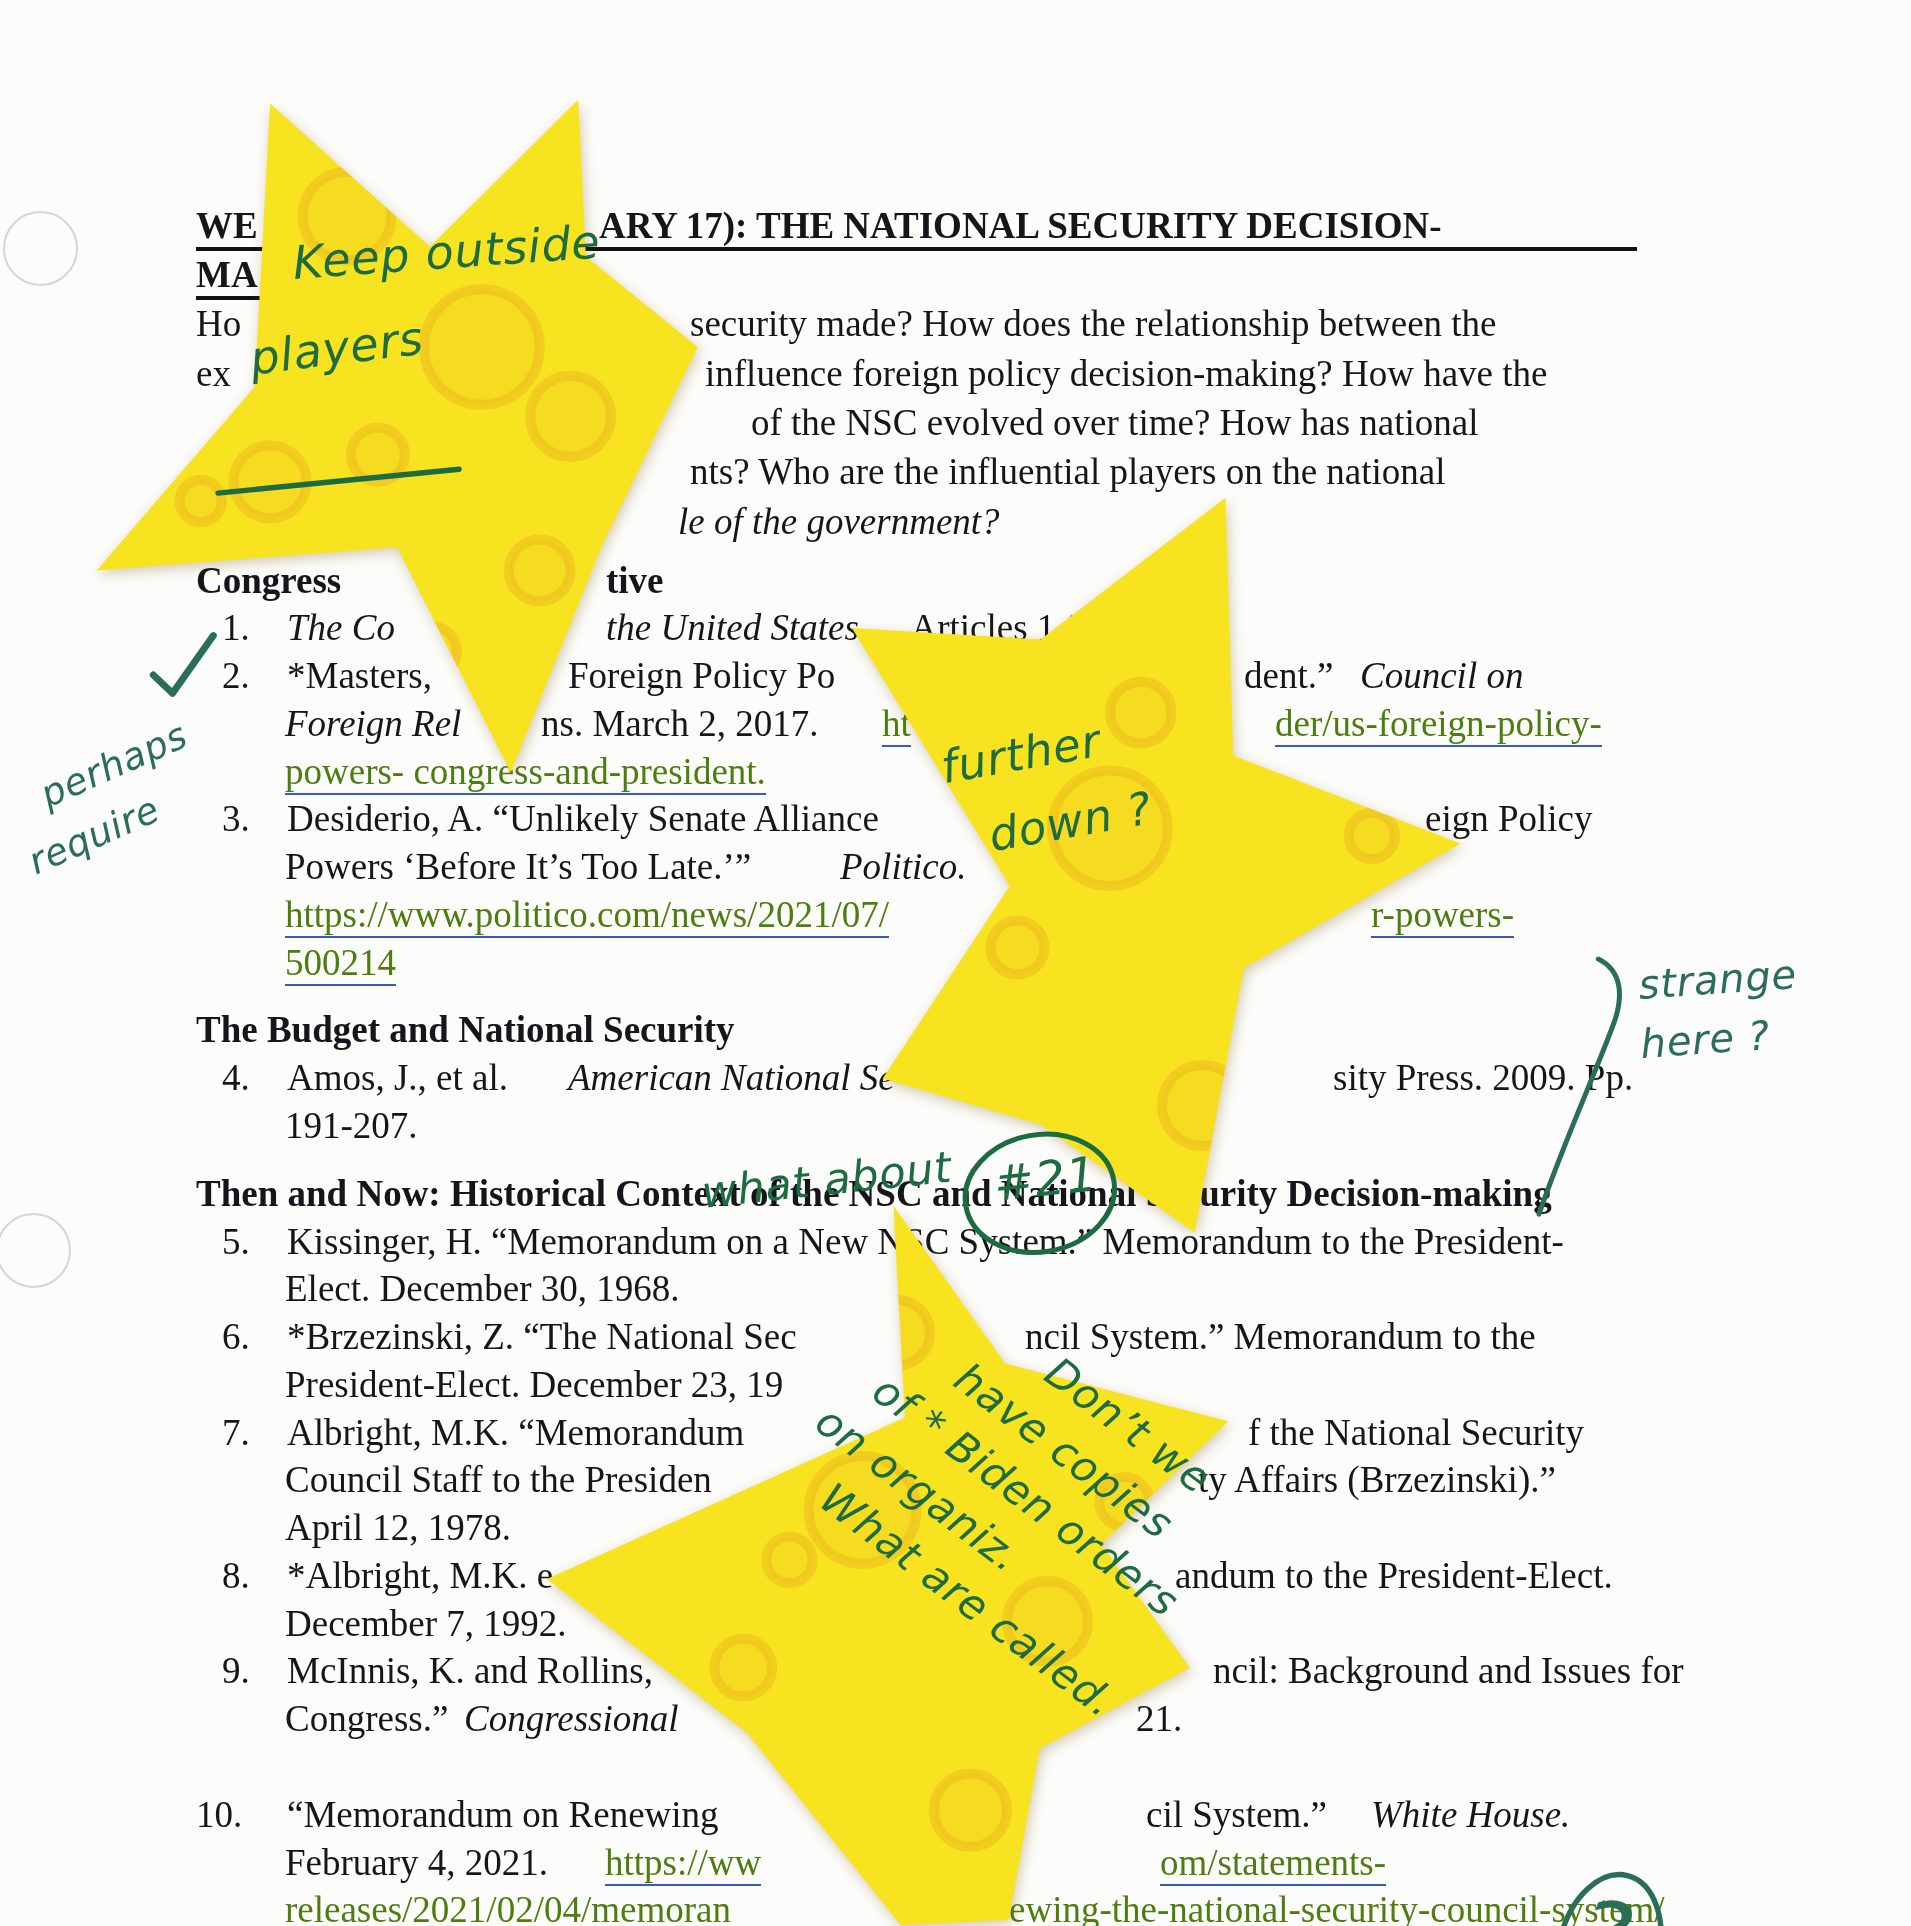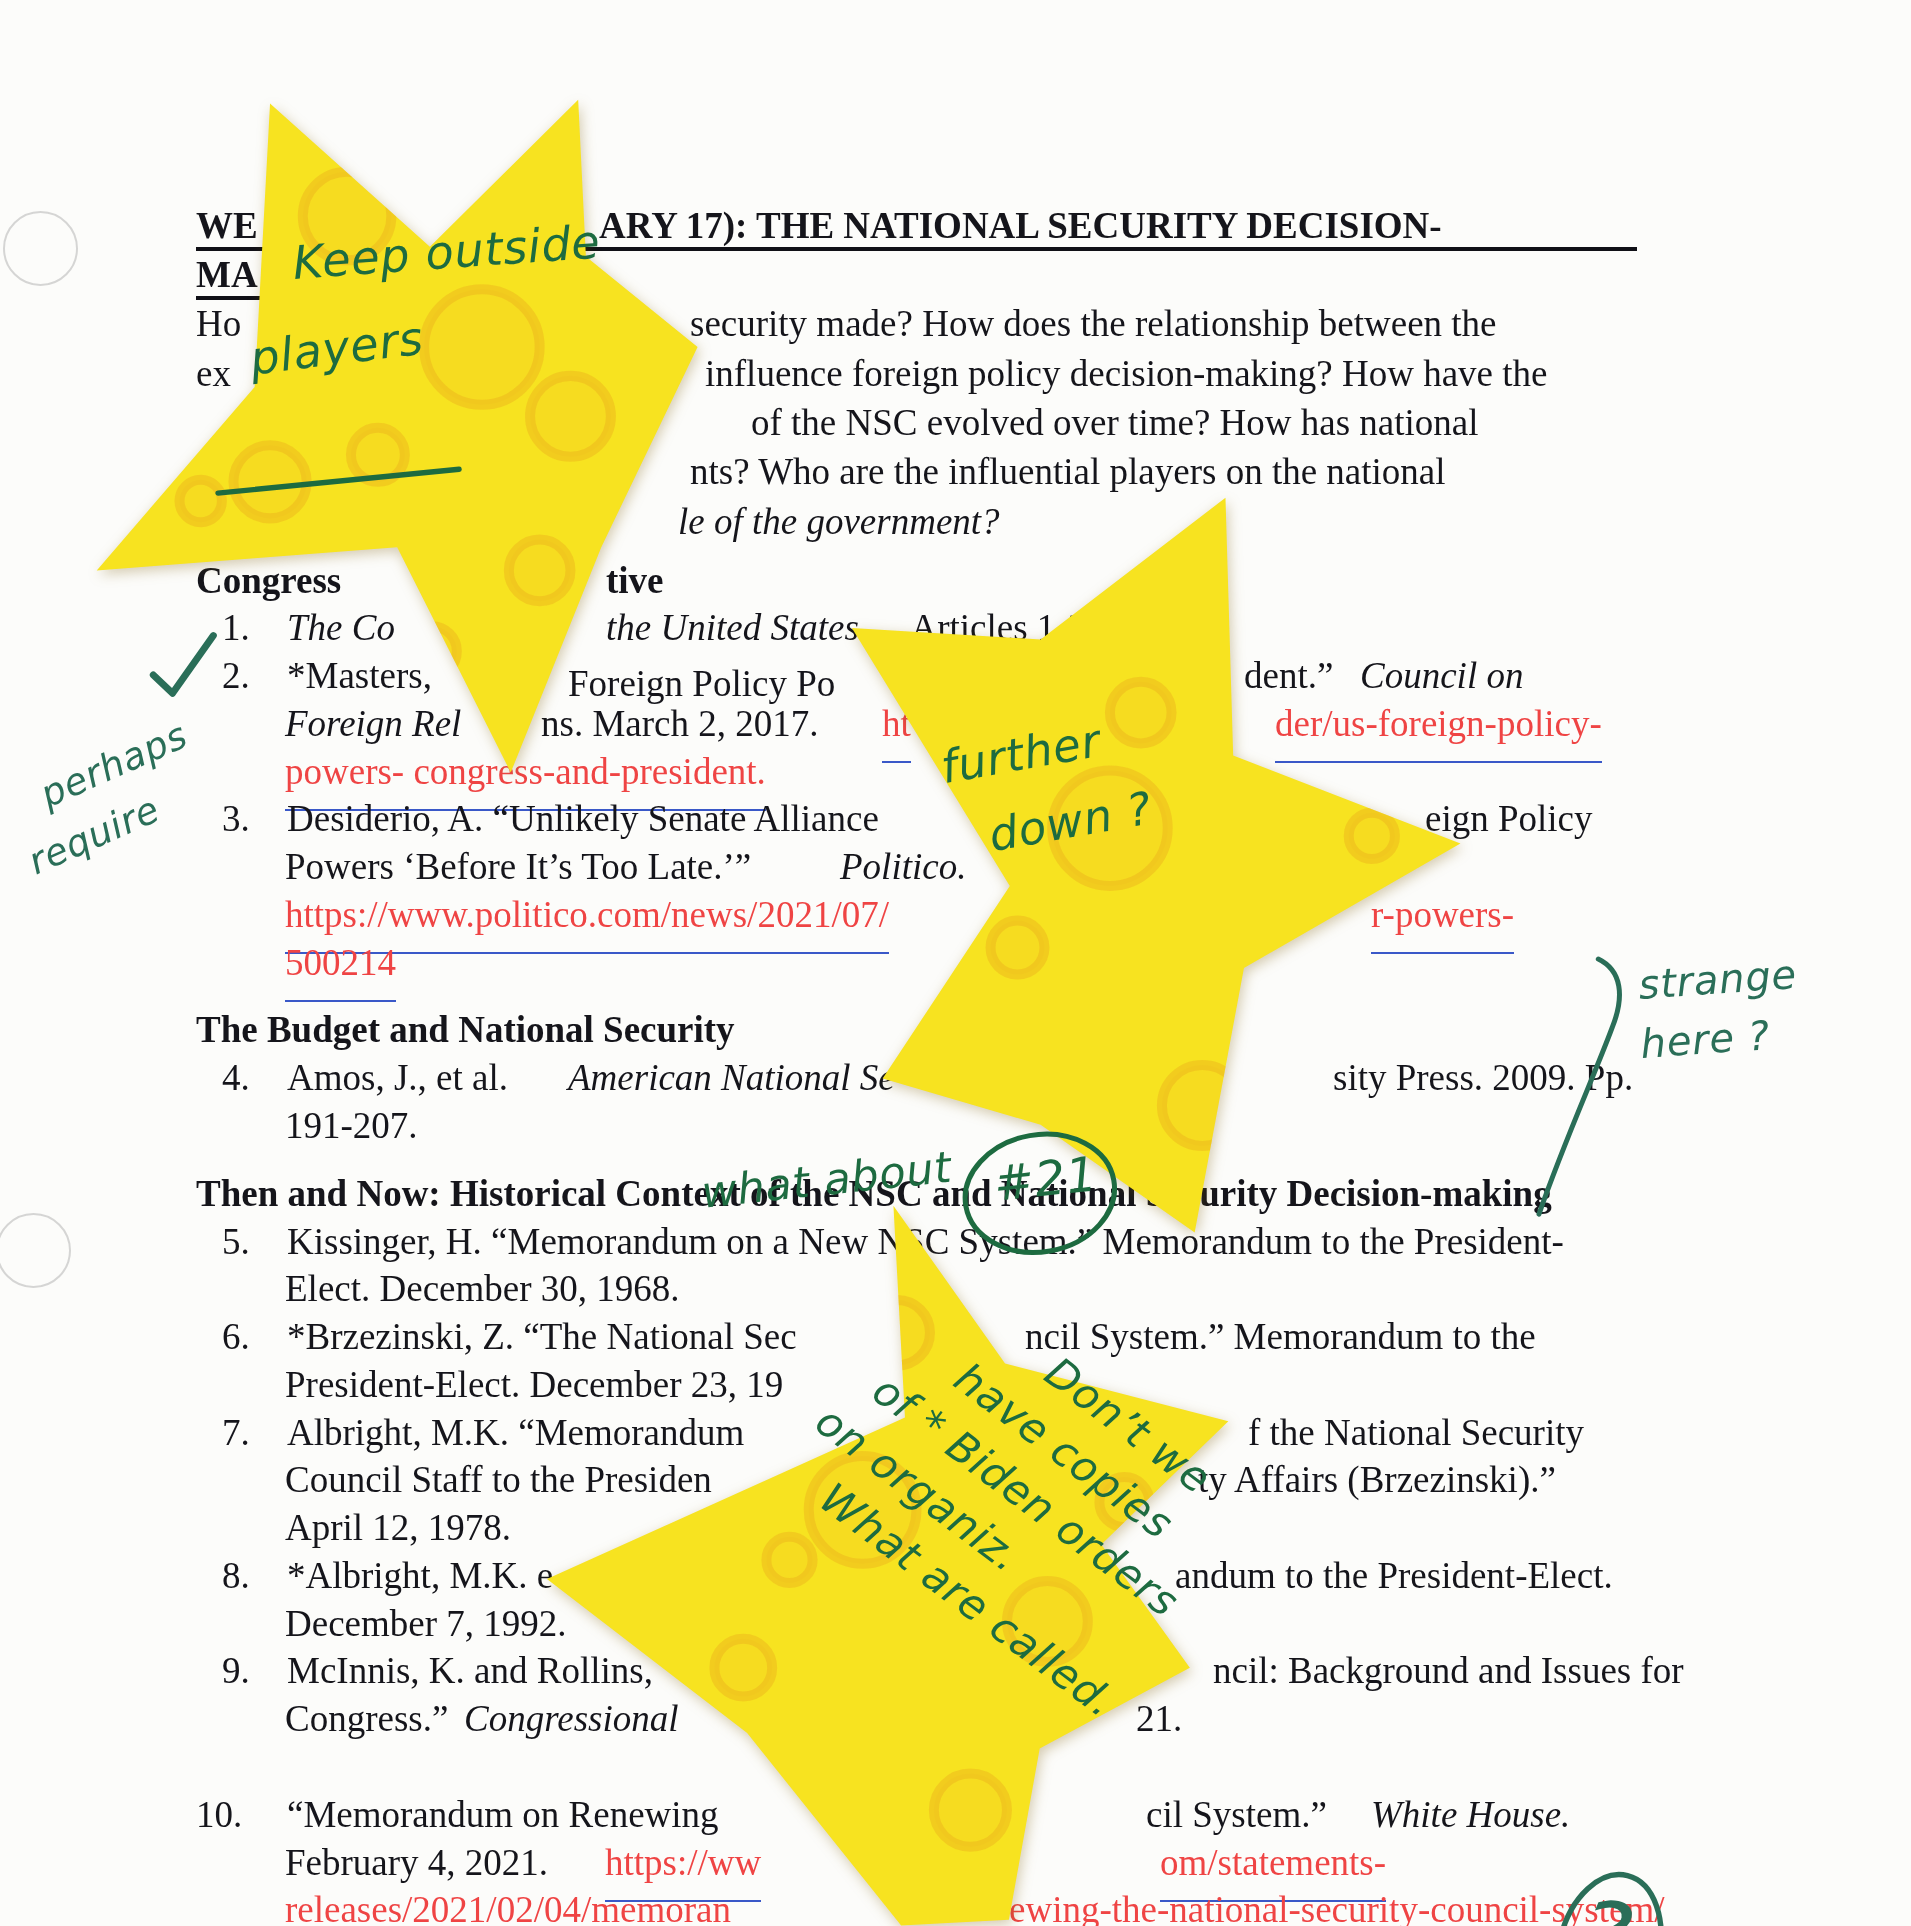--- a/index.html
+++ b/index.html
@@ -1,21 +1,21 @@
 <!DOCTYPE html>
 <html style="font-size:6.2px"><head>
 <meta charset="utf-8">
 <style>
   html,body{margin:0;padding:0;background:#e8e8e6;}
   #stage{position:relative;width:1911px;height:2395px;background:#fcfcfa;overflow:hidden;
          font-family:"Liberation Serif","DejaVu Serif",serif;}
   .seg{position:absolute;font-size:37px;line-height:1.06;color:#15151b;white-space:nowrap;z-index:2;}
   .seg.b{font-weight:bold;}
   .seg.i{font-style:italic;}
-  .seg.l{color:#ef4444;border-bottom:2.7px solid #3a58c8;padding-bottom:18px;text-align:center;}
+  .seg.l{color:#4d7c0f;border-bottom:2.7px solid #3a58c8;padding-bottom:2px;text-align:center;}
   .rule{position:absolute;background:#101016;z-index:2;}
   .star-svg{position:absolute;z-index:4;filter:drop-shadow(2.7px 4.2px 6.2px rgba(120,85,0,.30));}
   .hw{position:absolute;font-family:"DejaVu Sans",sans-serif;font-style:italic;white-space:nowrap;
       z-index:7;transform-origin:left top;letter-spacing:0.8px;}
   #noteblock{position:absolute;z-index:7;transform-origin:left top;}
   #noteblock .nl{font-family:"DejaVu Sans",sans-serif;font-style:italic;white-space:nowrap;
       font-size:42px;line-height:59px;letter-spacing:0.8px;}
   #inklayer{position:absolute;left:0;top:0;z-index:6;pointer-events:none;}
   .hole{position:absolute;border-radius:50%;border:2.3px solid rgba(150,150,150,.38);z-index:1;}
 </style>
@@ -36,21 +36,21 @@
     <div class="seg " style="left: 690px; top: 452px;">nts? Who are the influential players on the national</div>
     <div class="seg " style="left: 678px; top: 502px; font-style: italic;">le of the government?</div>
     <div class="seg b" style="left: 196px; top: 561px;">Congress</div>
     <div class="seg b" style="left: 606px; top: 561px;">tive</div>
     <div class="seg " style="left: 222px; top: 608px;">1.</div>
     <div class="seg i" style="left: 287px; top: 608px;">The Co</div>
     <div class="seg i" style="left: 606px; top: 608px;">the United States</div>
     <div class="seg " style="left: 894px; top: 608px;">. Articles 1-3.</div>
     <div class="seg " style="left: 222px; top: 656px;">2.</div>
     <div class="seg " style="left: 287px; top: 656px;">*Masters,</div>
-    <div class="seg " style="left: 568px; top: 656px; margin-top: 8px;">Foreign Policy Po</div>
+    <div class="seg " style="left: 568px; top: 656px;">Foreign Policy Po</div>
     <div class="seg " style="left: 1244px; top: 656px;">dent.”</div>
     <div class="seg i" style="left: 1360px; top: 656px;">Council on</div>
     <div class="seg i" style="left: 285px; top: 704px;">Foreign Rel</div>
     <div class="seg " style="left: 541px; top: 704px;">ns. March 2, 2017.</div>
     <div class="seg l" style="left: 882px; top: 704px;">ht</div>
     <div class="seg l" style="left: 1275px; top: 704px;">der/us-foreign-policy-</div>
     <div class="seg l" style="left: 285px; top: 752px;">powers- congress-and-president.</div>
     <div class="seg " style="left: 222px; top: 799px;">3.</div>
     <div class="seg " style="left: 287px; top: 799px;">Desiderio, A. “Unlikely Senate Alliance</div>
     <div class="seg " style="left: 1425px; top: 799px;">eign Policy</div>

